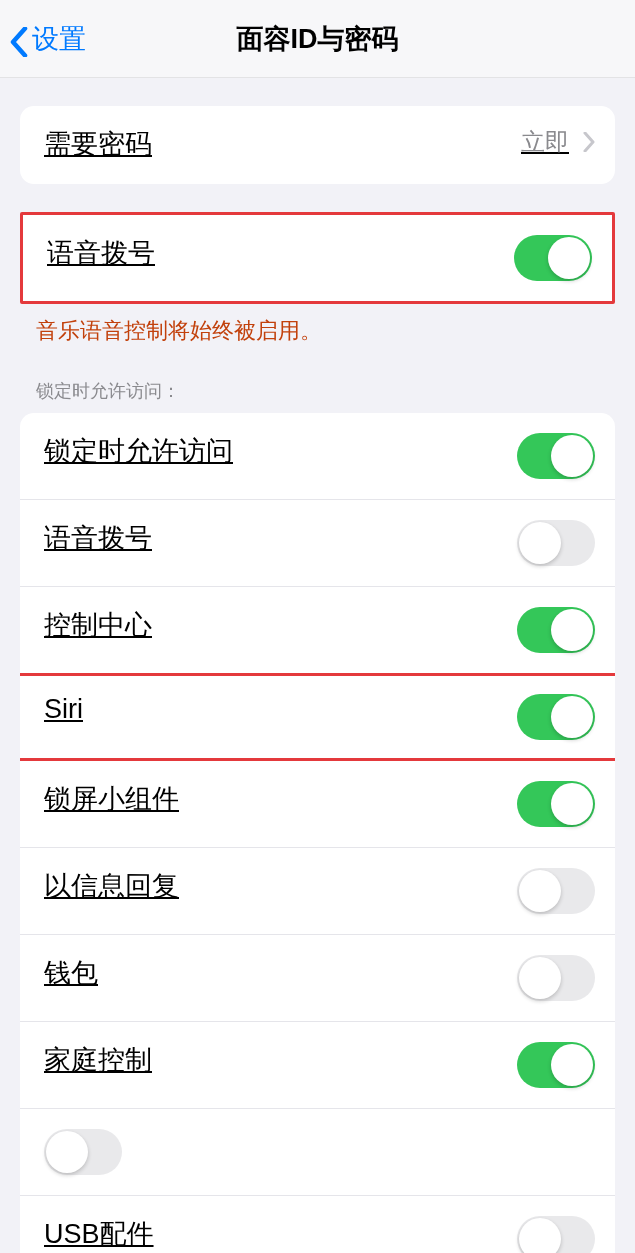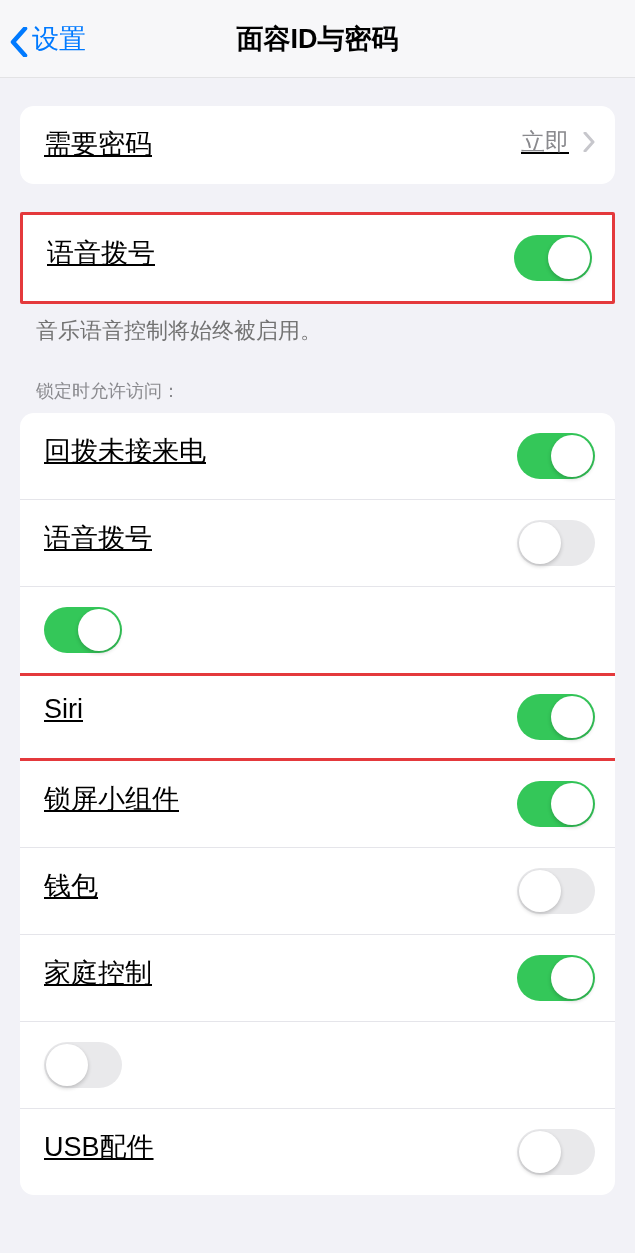--- a/index.html
+++ b/index.html
@@ -107,21 +107,21 @@
       box-shadow: 0 2px 4px rgba(0,0,0,0.2);
     }
     .toggle.on .toggle-knob {
       right: 2px;
     }
     .toggle.off .toggle-knob {
       left: 2px;
     }
     .footer-text {
       font-size: 22px;
-      color: #737373;
+      color: #c2410c;
       padding: 12px 36px 0 36px;
       line-height: 1.4;
     }
     .header-text {
       font-size: 18px;
       color: #8a8a8e;
       padding: 32px 36px 10px 36px;
     }
     .row.highlighted {
       position: relative;
@@ -177,50 +177,57 @@
       </div>
     </div>
   </div>
 
   <div class="footer-text">音乐语音控制将始终被启用。</div>
 
   <div class="header-text">锁定时允许访问：</div>
 
   <div class="list-group" id="lock-list">
       <div class="row">
-        <span class="row-label">回拨未接来电</span>
+        <span class="row-label">锁定时允许访问</span>
         <div class="toggle on">
           <div class="toggle-knob"></div>
         </div>
       </div>
       <div class="row">
         <span class="row-label">语音拨号</span>
         <div class="toggle off">
           <div class="toggle-knob"></div>
         </div>
       </div>
       <div class="row">
+        <span class="row-label">控制中心</span>
         <div class="toggle on">
           <div class="toggle-knob"></div>
         </div>
       </div>
       <div class="row highlighted">
         <span class="row-label">Siri</span>
         <div class="toggle on">
           <div class="toggle-knob"></div>
         </div>
         <div class="row-highlight-box"></div>
       </div>
       <div class="row">
         <span class="row-label">锁屏小组件</span>
         <div class="toggle on">
           <div class="toggle-knob"></div>
         </div>
       </div>
       <div class="row">
+        <span class="row-label">以信息回复</span>
+        <div class="toggle off">
+          <div class="toggle-knob"></div>
+        </div>
+      </div>
+      <div class="row">
         <span class="row-label">钱包</span>
         <div class="toggle off">
           <div class="toggle-knob"></div>
         </div>
       </div>
       <div class="row">
         <span class="row-label">家庭控制</span>
         <div class="toggle on">
           <div class="toggle-knob"></div>
         </div>

